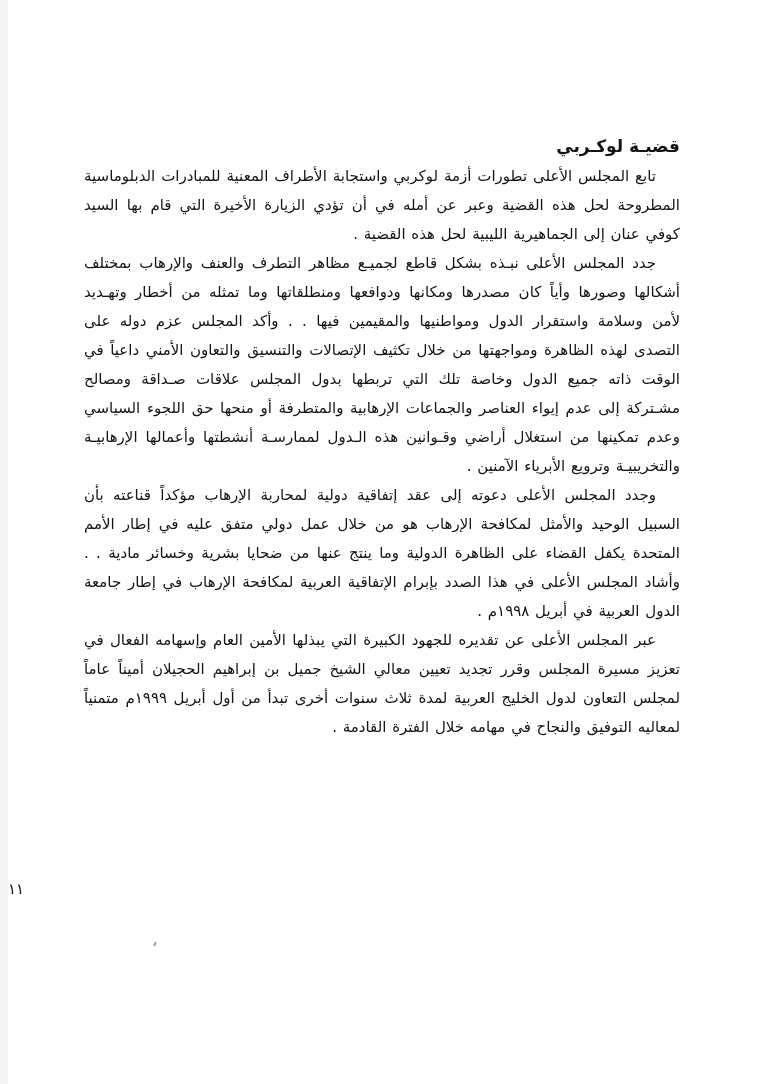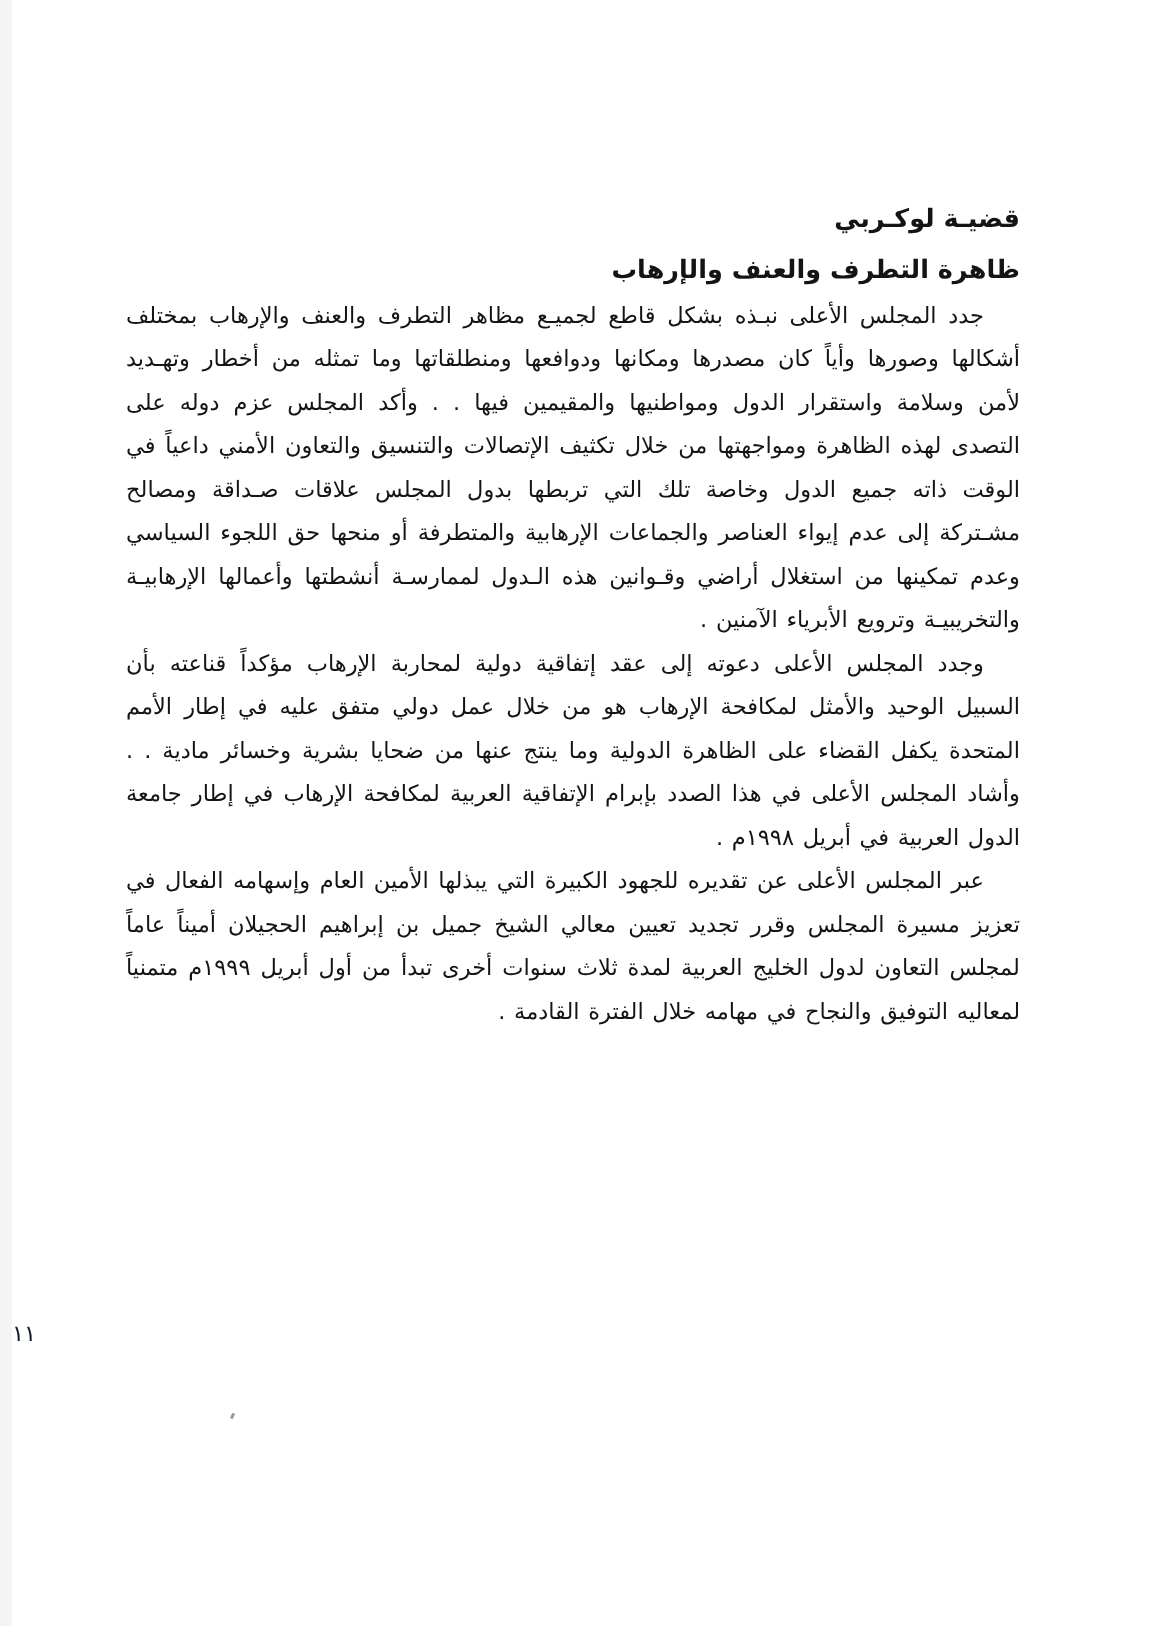--- a/index.html
+++ b/index.html
@@ -68,22 +68,22 @@
     transform: rotate(25deg);
   }
 </style>
 </head>
 <body>
 
 <div class="scan-page">
   <div class="content">
 
     <h2 class="section-heading first">قضيـة لوكـربي</h2>
+    <p class="para">تابع المجلس الأعلى تطورات أزمة لوكربي واستجابة الأطراف المعنية للمبادرات الدبلوماسية المطروحة لحل هذه القضية وعبر عن أمله في أن تؤدي الزيارة الأخيرة التي قام بها السيد كوفي عنان إلى الجماهيرية الليبية لحل هذه القضية .</p>
 
-    <h2 class="section-heading">ظاهرة التطرف والعنف والإرهاب</h2>
     <p class="para">جدد المجلس الأعلى نبـذه بشكل قاطع لجميـع مظاهر التطرف والعنف والإرهاب بمختلف أشكالها وصورها وأياً كان مصدرها ومكانها ودوافعها ومنطلقاتها وما تمثله من أخطار وتهـديد لأمن وسلامة واستقرار الدول ومواطنيها والمقيمين فيها . . وأكد المجلس عزم دوله على التصدى لهذه الظاهرة ومواجهتها من خلال تكثيف الإتصالات والتنسيق والتعاون الأمني داعياً في الوقت ذاته جميع الدول وخاصة تلك التي تربطها بدول المجلس علاقات صـداقة ومصالح مشـتركة إلى عدم إيواء العناصر والجماعات الإرهابية والمتطرفة أو منحها حق اللجوء السياسي وعدم تمكينها من استغلال أراضي وقـوانين هذه الـدول لممارسـة أنشطتها وأعمالها الإرهابيـة والتخريبيـة وترويع الأبرياء الآمنين .</p>
     <p class="para">وجدد المجلس الأعلى دعوته إلى عقد إتفاقية دولية لمحاربة الإرهاب مؤكداً قناعته بأن السبيل الوحيد والأمثل لمكافحة الإرهاب هو من خلال عمل دولي متفق عليه في إطار الأمم المتحدة يكفل القضاء على الظاهرة الدولية وما ينتج عنها من ضحايا بشرية وخسائر مادية . . وأشاد المجلس الأعلى في هذا الصدد بإبرام الإتفاقية العربية لمكافحة الإرهاب في إطار جامعة الدول العربية في أبريل ١٩٩٨م .</p>
 
     <p class="para">عبر المجلس الأعلى عن تقديره للجهود الكبيرة التي يبذلها الأمين العام وإسهامه الفعال في تعزيز مسيرة المجلس وقرر تجديد تعيين معالي الشيخ جميل بن إبراهيم الحجيلان أميناً عاماً لمجلس التعاون لدول الخليج العربية لمدة ثلاث سنوات أخرى تبدأ من أول أبريل ١٩٩٩م متمنياً لمعاليه التوفيق والنجاح في مهامه خلال الفترة القادمة .</p>
 
   </div>
 
   <div class="page-number">١١</div>
 
   <div class="speck"></div>

